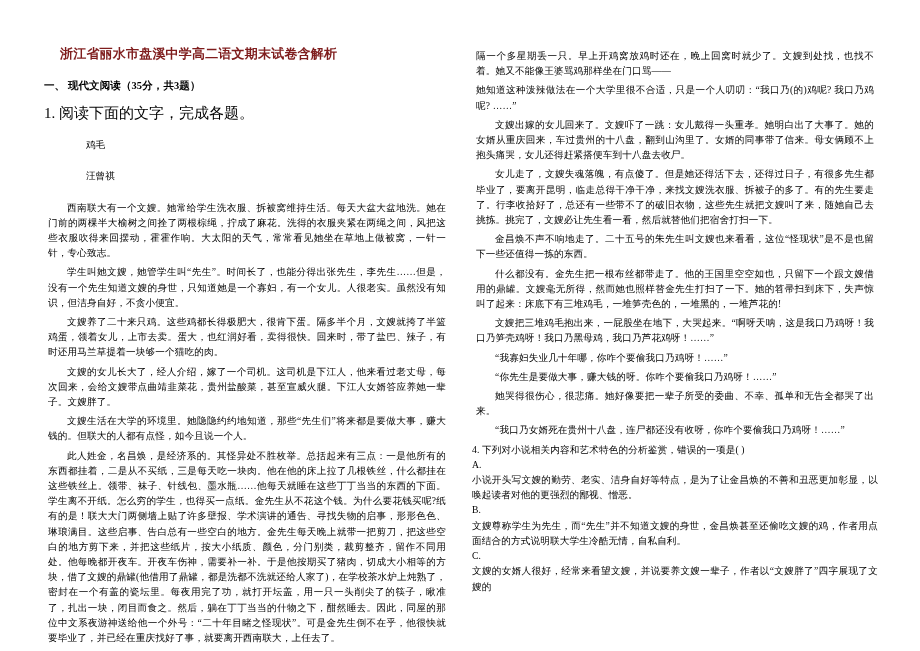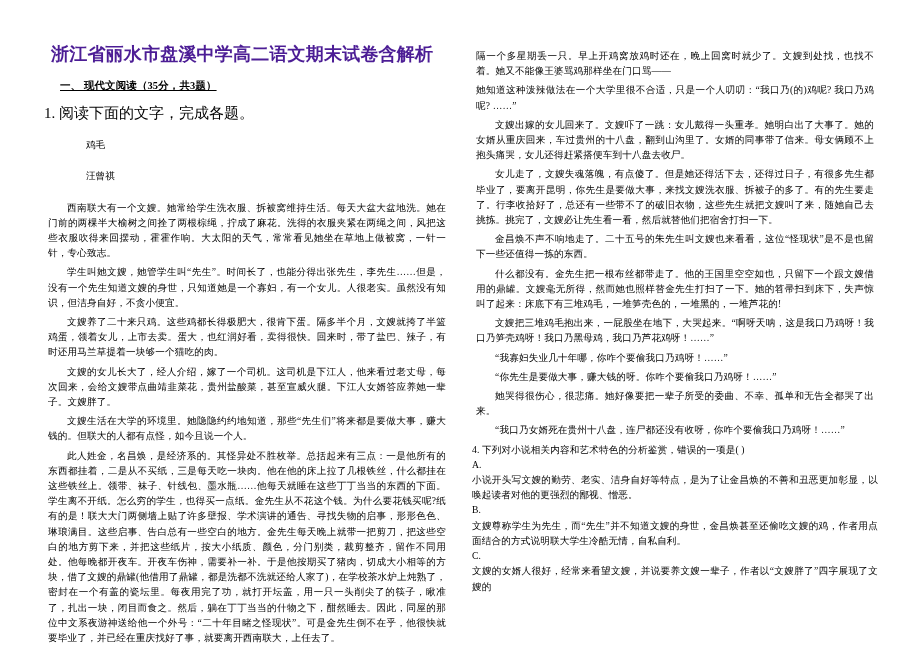--- a/index.html
+++ b/index.html
@@ -38,35 +38,34 @@
     gap: 22px;
   }
   .col {
     width: 406px;
     flex: 0 0 406px;
     box-sizing: border-box;
   }
   .doc-title {
     font-family: "Liberation Serif", "DejaVu Serif", serif;
     font-weight: bold;
-    font-size: 18px;
+    font-size: 13px;
     line-height: 20px;
     letter-spacing: 0.2px;
-    margin: 0 0 14px 7px;
-    color: #4c1d95;
+    margin: 0 0 14px 16px;
+    color: #7f1d1d;
     white-space: nowrap;
   }
   .section-head {
     font-family: "Liberation Serif", "DejaVu Serif", serif;
     font-weight: bold;
     font-size: 10.5px;
     line-height: 16px;
-    margin: 0 0 12px 16px;
+    margin: 0 0 12px 0;
     letter-spacing: 0.1px;
-    text-decoration: underline;
   }
   .q-lead {
     font-size: 15px;
     line-height: 15.2px;
     margin: 0 0 2px 0;
     text-align: justify;
     text-justify: inter-character;
   }
   .center-line {
     font-size: 9.6px;
@@ -136,21 +135,21 @@
 
       </div>
 
       <div class="col">
 
         <p class="body noindent">隔一个多星期丢一只。早上开鸡窝放鸡时还在，晚上回窝时就少了。文嫂到处找，也找不着。她又不能像王婆骂鸡那样坐在门口骂——</p>
 
         <p class="body noindent">她知道这种泼辣做法在一个大学里很不合适，只是一个人叨叨：“我口乃(的)鸡呢? 我口乃鸡呢? ……”</p>
 
         <p class="body">文嫂出嫁的女儿回来了。文嫂吓了一跳：女儿戴得一头重孝。她明白出了大事了。她的女婿从重庆回来，车过贵州的十八盘，翻到山沟里了。女婿的同事带了信来。母女俩顾不上抱头痛哭，女儿还得赶紧搭便车到十八盘去收尸。</p>
-        <p class="body">女儿走了，文嫂失魂落魄，有点傻了。但是她还得活下去，还得过日子，有很多先生都毕业了，要离开昆明，你先生是要做大事，来找文嫂洗衣服、拆被子的多了。有的先生要走了。行李收拾好了，总还有一些带不了的破旧衣物，这些先生就把文嫂叫了来，随她自己去挑拣。挑完了，文嫂必让先生看一看，然后就替他们把宿舍打扫一下。</p>
+        <p class="body">女儿走了，文嫂失魂落魄，有点傻了。但是她还得活下去，还得过日子，有很多先生都毕业了，要离开昆明，临走总得干净干净，来找文嫂洗衣服、拆被子的多了。有的先生要走了。行李收拾好了，总还有一些带不了的破旧衣物，这些先生就把文嫂叫了来，随她自己去挑拣。挑完了，文嫂必让先生看一看，然后就替他们把宿舍打扫一下。</p>
         <p class="body">金昌焕不声不响地走了。二十五号的朱先生叫文嫂也来看看，这位“怪现状”是不是也留下一些还值得一拣的东西。</p>
         <p class="body">什么都没有。金先生把一根布丝都带走了。他的王国里空空如也，只留下一个跟文嫂借用的鼎罐。文嫂毫无所得，然而她也照样替金先生打扫了一下。她的笤帚扫到床下，失声惊叫了起来：床底下有三堆鸡毛，一堆笋壳色的，一堆黑的，一堆芦花的!</p>
         <p class="body">文嫂把三堆鸡毛抱出来，一屁股坐在地下，大哭起来。“啊呀天呐，这是我口乃鸡呀！我口乃笋壳鸡呀！我口乃黑母鸡，我口乃芦花鸡呀！……”</p>
 
         <p class="body quote">“我寡妇失业几十年哪，你咋个要偷我口乃鸡呀！……”</p>
         <p class="body quote">“你先生是要做大事，赚大钱的呀。你咋个要偷我口乃鸡呀！……”</p>
         <p class="body">她哭得很伤心，很悲痛。她好像要把一辈子所受的委曲、不幸、孤单和无告全都哭了出来。</p>
 
         <p class="body quote">“我口乃女婿死在贵州十八盘，连尸都还没有收呀，你咋个要偷我口乃鸡呀！……”</p>
 

